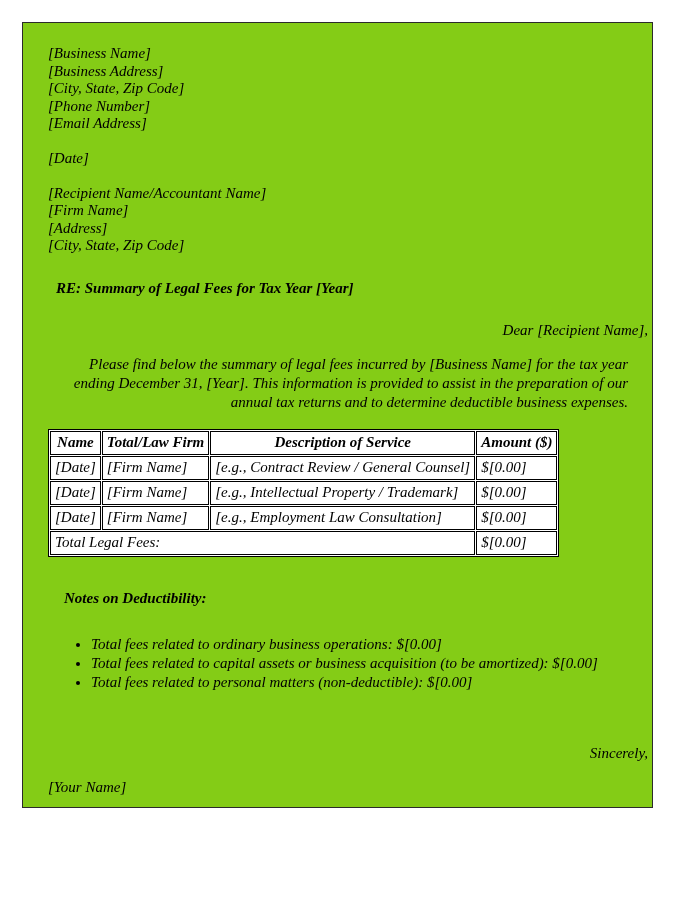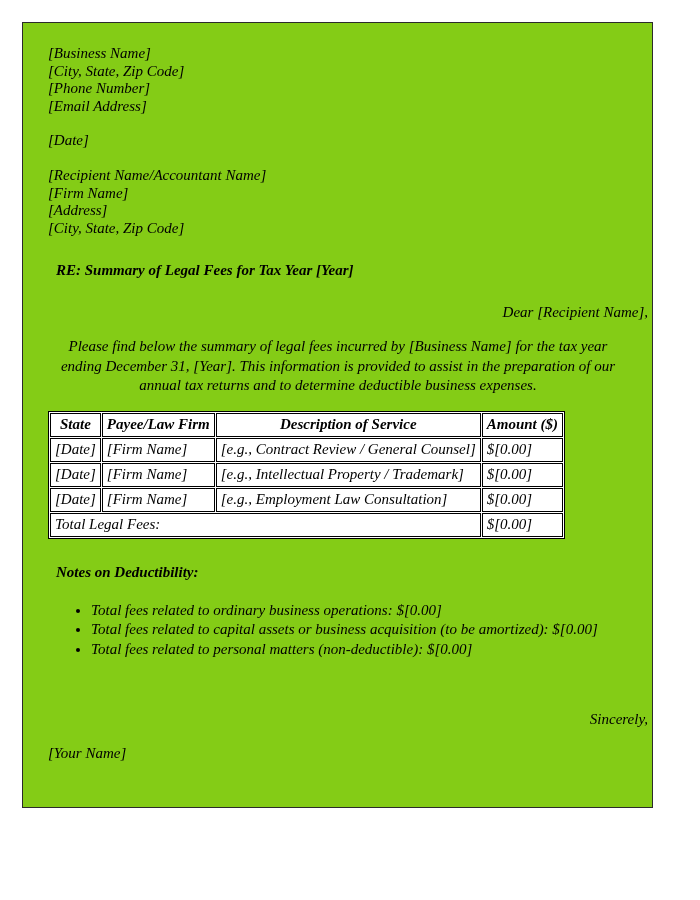--- a/index.html
+++ b/index.html
@@ -59,27 +59,27 @@
     font-size: 15px;
     line-height: 18px;
     margin: 0;
     text-align: right;
   }
   .body-par {
     font-size: 15px;
     line-height: 19.2px;
     margin: 0;
     width: 580px;
-    text-align: center;
+    text-align: right;
   }
   .sect-head {
     font-size: 15px;
     font-weight: bold;
     line-height: 18px;
-    margin: 8px;
+    margin: 16px;
   }
 
   
   ul.notes-list {
     margin: 3px;
     padding: 0 0 0 40px;
     list-style-type: disc;
   }
   ul.notes-list li {
     font-size: 15px;
@@ -127,20 +127,21 @@
   }
 </style>
 </head>
 <body>
 
 <div id="page-frame">
   <div id="page-inner">
 
     <div class="addr-block">
       <span class="addr-line">[Business Name]</span>
+      <span class="addr-line">[Business Address]</span>
       <span class="addr-line">[City, State, Zip Code]</span>
       <span class="addr-line">[Phone Number]</span>
       <span class="addr-line">[Email Address]</span>
     </div>
 
     <div class="gap-sm"></div>
 
     <div class="addr-block">[Date]</div>
 
     <div class="gap-sm"></div>
@@ -162,22 +163,22 @@
 
     <div class="gap-md"></div>
 
     <p class="body-par">Please find below the summary of legal fees incurred by [Business Name] for the tax year ending December 31, [Year]. This information is provided to assist in the preparation of our annual tax returns and to determine deductible business expenses.</p>
 
     <div class="gap-md"></div>
 
     <table class="fees-table">
       <thead>
         <tr>
-          <th>State</th>
-          <th>Payee/Law Firm</th>
+          <th>Name</th>
+          <th>Total/Law Firm</th>
           <th>Description of Service</th>
           <th>Amount ($)</th>
         </tr>
       </thead>
       <tbody>
         <tr>
           <td>[Date]</td>
           <td>[Firm Name]</td>
           <td>[e.g., Contract Review / General Counsel]</td>
           <td>$[0.00]</td>

